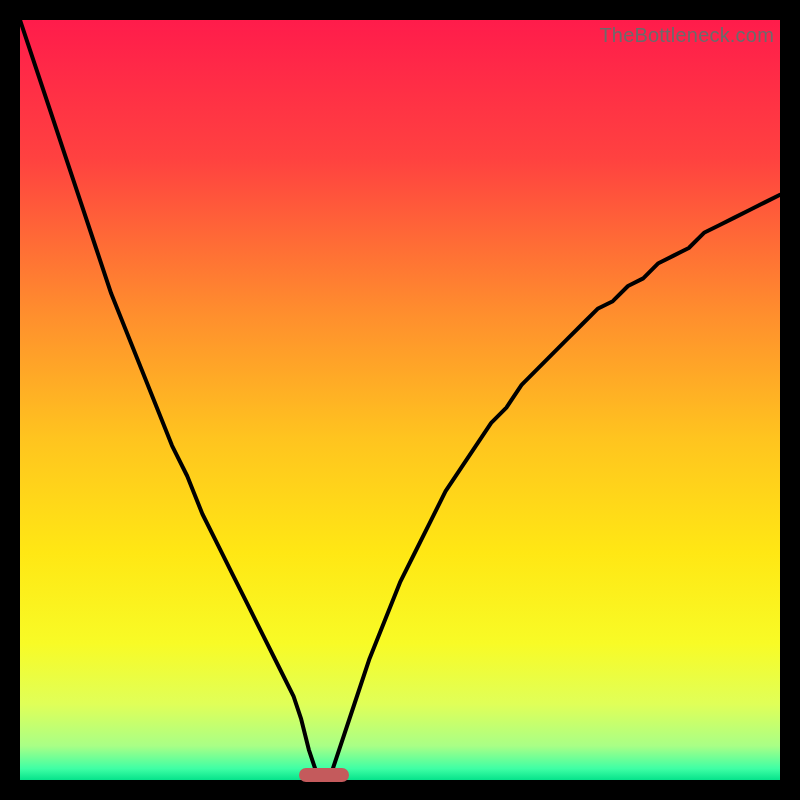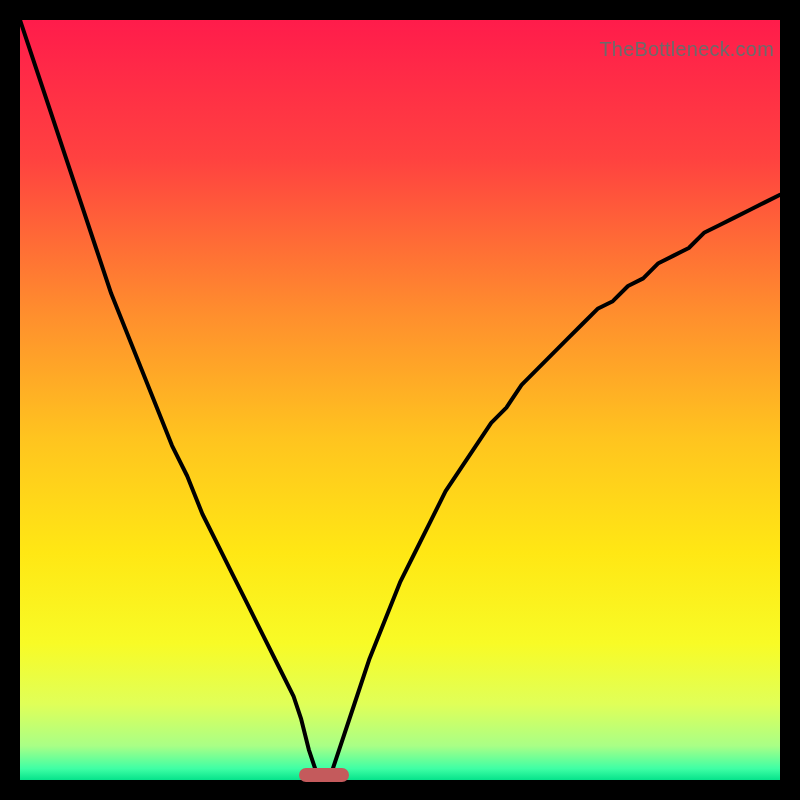--- a/index.html
+++ b/index.html
@@ -21,21 +21,21 @@
   }
   .plot {
     position: absolute;
     left: 0;
     top: 0;
     width: 760px;
     height: 760px;
   }
   .watermark {
     position: absolute;
-    top: 18px;
+    top: 4px;
     right: 6px;
     color: #6b6b6b;
     font-size: 20px;
     font-weight: 500;
     letter-spacing: 0.2px;
   }
   .marker {
     position: absolute;
     background: #c45a5c;
     border-radius: 8px;

